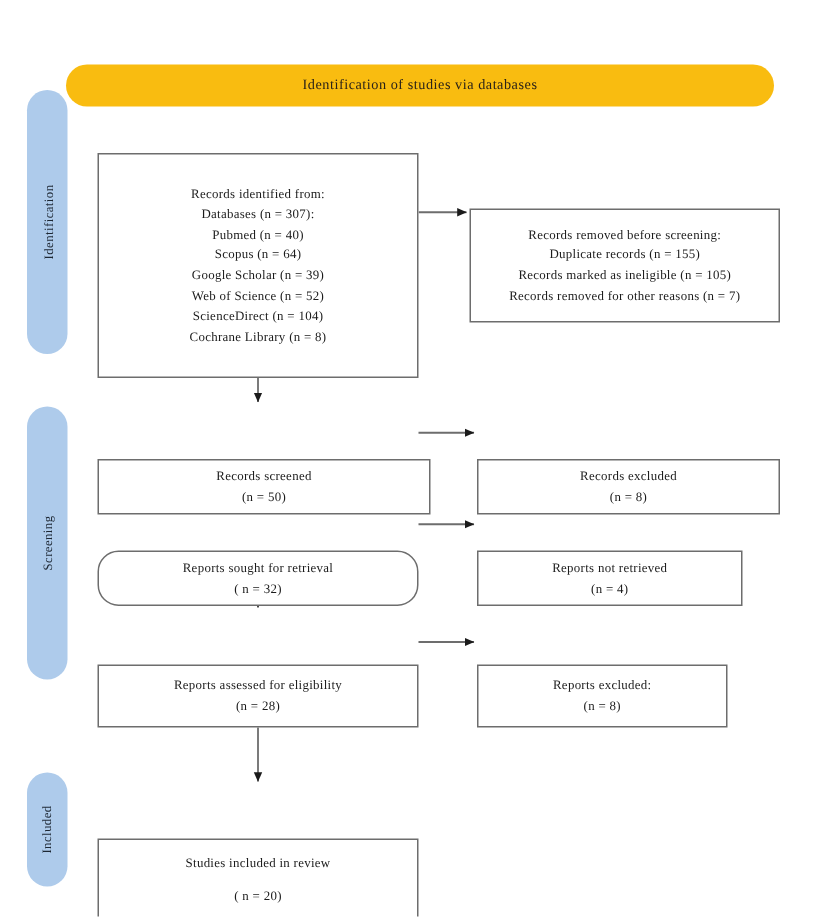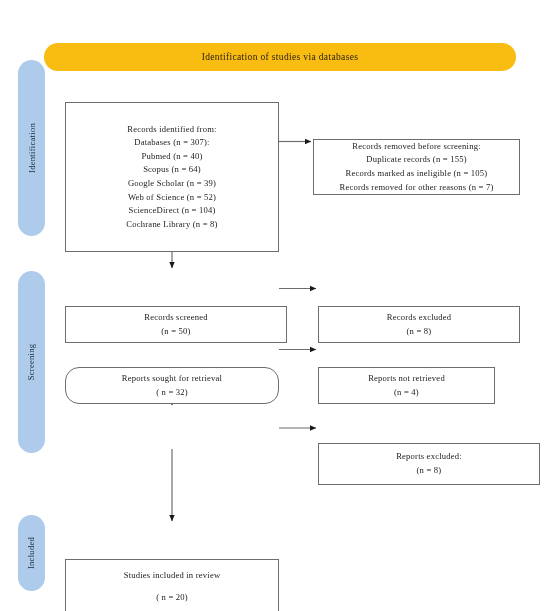--- a/index.html
+++ b/index.html
@@ -83,27 +83,27 @@
   .node .line {
     font-size: 8.6px;
     line-height: 13.6px;
     letter-spacing: 0.2px;
     white-space: nowrap;
     color: #1b1b1b;
   }
   .node.gap-lines .line + .line { margin-top: 8px; }
 
   #node-identified      { left: 65px;  top: 66px;  width: 214px; height: 150px; }
-  #node-removed         { left: 313px; top: 103px; width: 207px; height: 56px;  }
+  #node-removed         { left: 313px; top: 103px; width: 207px; height: 76px;  }
   #node-screened        { left: 65px;  top: 270px; width: 222px; height: 37px;  }
   #node-excluded        { left: 318px; top: 270px; width: 202px; height: 37px; text-align: center;  }
   #node-sought          { left: 65px;  top: 331px; width: 214px; height: 37px; border-radius: 14px;  }
   #node-not-retrieved   { left: 318px; top: 331px; width: 177px; height: 37px;  }
   #node-assessed        { left: 65px;  top: 407px; width: 214px; height: 42px;  }
-  #node-rep-excluded    { left: 318px; top: 407px; width: 222px; height: 42px;  }
+  #node-rep-excluded    { left: 318px; top: 407px; width: 167px; height: 42px;  }
   #node-included        { left: 65px;  top: 523px; width: 214px; height: 55px;  }
 
   
   #wires {
     position: absolute;
     left: 0; top: 0;
     width: 550px;
     height: 611px;
     pointer-events: none;
   }
@@ -184,20 +184,24 @@
   <div class="node" id="node-sought">
     <div class="line">Reports  sought  for retrieval</div>
     <div class="line">( n = 32)</div>
   </div>
 
   <div class="node" id="node-not-retrieved">
     <div class="line">Reports  not retrieved</div>
     <div class="line">(n = 4)</div>
   </div>
 
+  <div class="node" id="node-assessed">
+    <div class="line">Reports  assessed  for eligibility</div>
+    <div class="line">(n = 28)</div>
+  </div>
 
   <div class="node" id="node-rep-excluded">
     <div class="line">Reports  excluded:</div>
     <div class="line">(n = 8)</div>
   </div>
 
   <div class="node gap-lines" id="node-included">
     <div class="line">Studies  included  in review</div>
     <div class="line">( n = 20)</div>
   </div>

